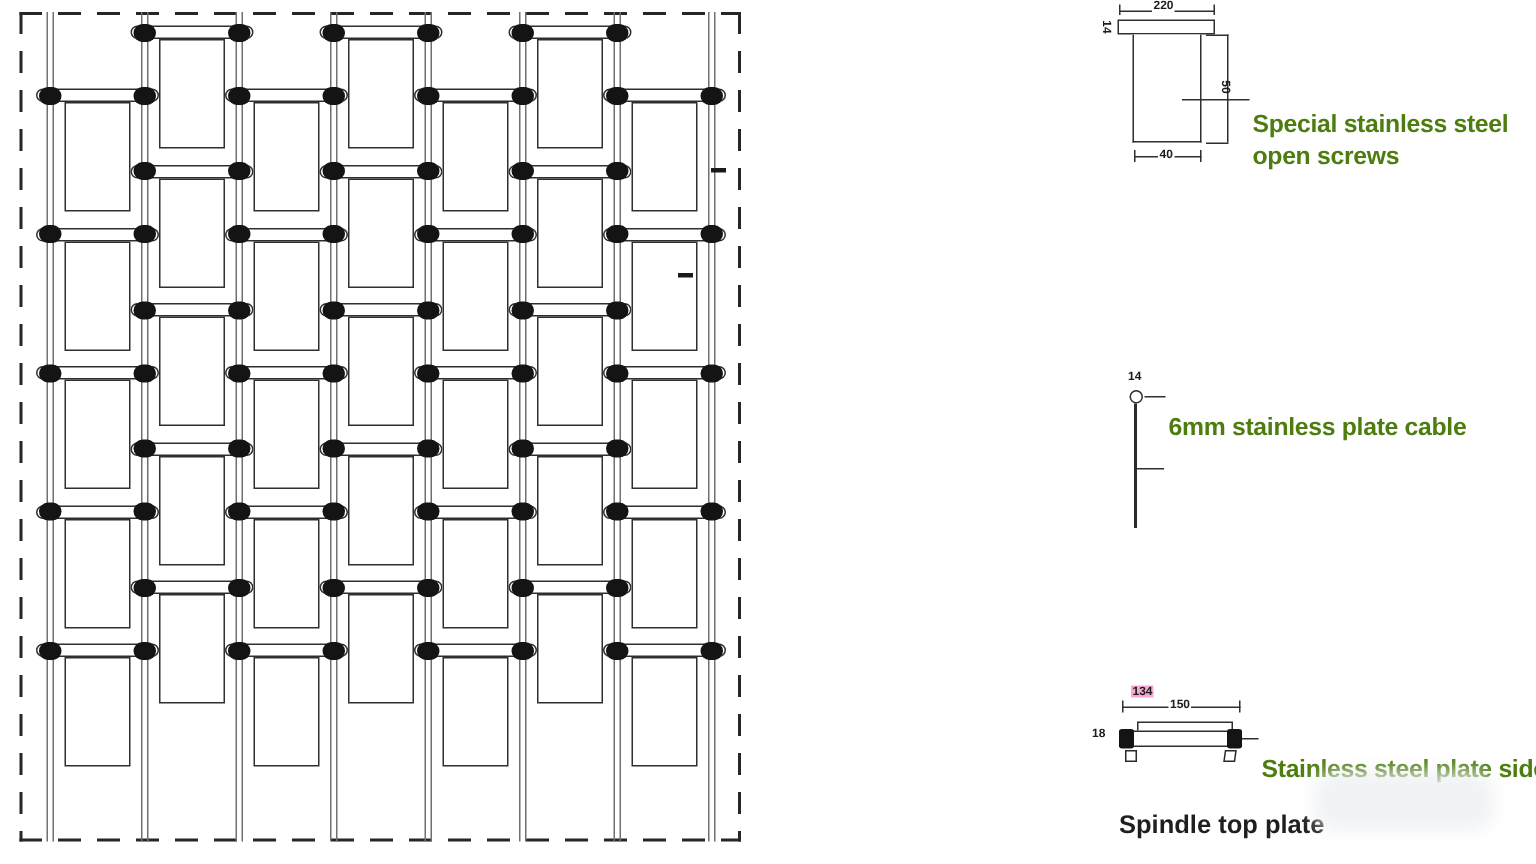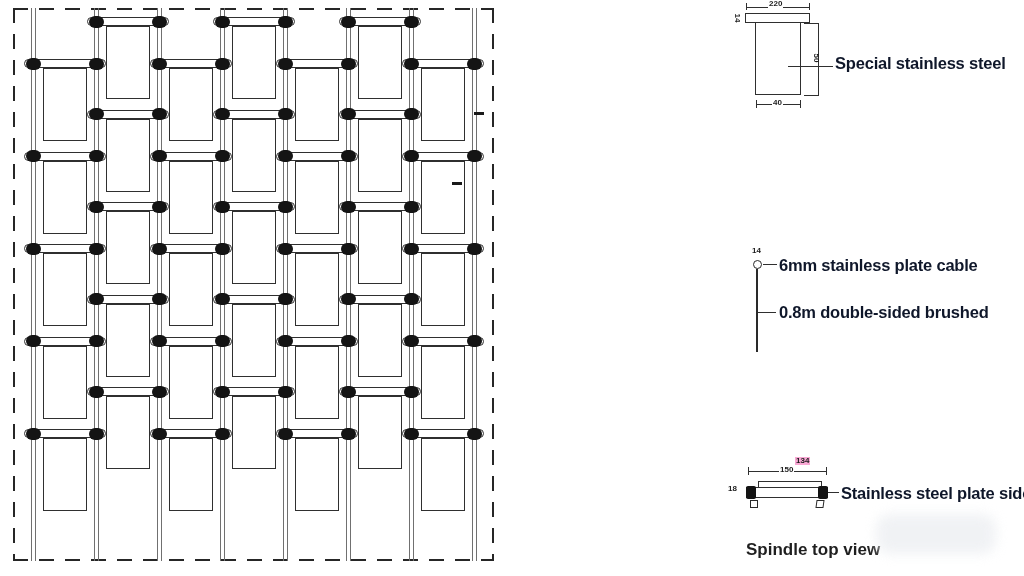--- a/index.html
+++ b/index.html
@@ -6,21 +6,21 @@
   #screen{position:relative;width:1024px;height:576px;background:#ffffff;overflow:hidden;
           font-family:"Liberation Sans", sans-serif;}
   .abs{position:absolute;}
   
   .dash-h{height:2px;background:repeating-linear-gradient(to right,#262626 0 15px,transparent 15px 26px);}
   .dash-v{width:2px;background:repeating-linear-gradient(to bottom,#262626 0 15px,transparent 15px 26px);}
   .line-h{height:0;border-top:1.4px solid #2f2f2f;}
   .line-v{width:0;border-left:1.4px solid #2f2f2f;}
   .rect{border:1.5px solid #2f2f2f;background:#ffffff;box-sizing:border-box;}
   
-  .lbl{font-size:16.5px;line-height:21px;font-weight:600;color:#0f172a;letter-spacing:-.2px;white-space:nowrap;}
+  .lbl{font-size:16.5px;line-height:21px;font-weight:600;color:#4d7c0f;letter-spacing:-.2px;white-space:nowrap;margin-top:20px;}
   .dim{font-size:8px;line-height:8px;color:#1c1c1c;font-weight:600;white-space:nowrap;}
   .dim-rot{transform:rotate(90deg);transform-origin:center;}
   .caption{font-size:17px;font-weight:600;color:#1f1f1f;white-space:nowrap;}
   
   #screw-cap{left:745px;top:13px;width:65px;height:10px;}
   #screw-body{left:755px;top:23px;width:46px;height:72px;border-top:none;}
   
   #watermark{left:876px;top:514px;width:120px;height:40px;background:#eef0f3;border-radius:14px;filter:blur(6px);opacity:.85;}
 </style>
 </head>
@@ -203,53 +203,53 @@
     <div class="abs dim dim-rot" style="left:812px;top:54px;">50</div>
 
     <div class="abs line-h" style="left:756px;top:104px;width:45px;"></div>
     <div class="abs line-v" style="left:756px;top:100px;height:8px;"></div>
     <div class="abs line-v" style="left:800px;top:100px;height:8px;"></div>
     <div class="abs dim" style="left:772px;top:99px;background:#fff;padding:0 1px;">40</div>
 
     <div class="abs line-h" style="left:788px;top:66px;width:45px;"></div>
     <div class="abs lbl" style="left:835px;top:53px;">
       <span style="display:block;">Special stainless steel</span>
+      <span style="display:block;">open screws</span>
     </div>
   </div>
 
   <div>
     <div class="abs dim" style="left:752px;top:247px;">14</div>
     <div class="abs" style="left:753px;top:260px;width:9px;height:9px;border:1.5px solid #2a2a2a;border-radius:50%;background:#fff;box-sizing:border-box;"></div>
     <div class="abs line-h" style="left:763px;top:264px;width:14px;"></div>
     <div class="abs lbl" style="left:779px;top:255px;">6mm stainless plate cable</div>
     <div class="abs" style="left:756px;top:269px;width:2px;height:83px;background:#2a2a2a;"></div>
     <div class="abs line-h" style="left:758px;top:312px;width:18px;"></div>
     <div class="abs lbl" style="left:779px;top:302px;">
-      <span style="display:block;">0.8m double-sided brushed</span>
     </div>
   </div>
 
   <div>
 
     <div class="abs line-h" style="left:748px;top:471px;width:79px;"></div>
     <div class="abs line-v" style="left:748px;top:467px;height:8px;"></div>
     <div class="abs line-v" style="left:826px;top:467px;height:8px;"></div>
-    <div class="abs dim" style="left:795px;top:457px;background:#f9a8d4;padding:0 1px;">134</div>
+    <div class="abs dim" style="left:754px;top:457px;background:#f9a8d4;padding:0 1px;">134</div>
     <div class="abs dim" style="left:779px;top:466px;background:#fff;padding:0 1px;">150</div>
 
     <div class="abs dim" style="left:728px;top:485px;">18</div>
 
     <div class="abs" style="left:758px;top:481px;width:64px;height:8px;border:1.2px solid #2f2f2f;background:#fff;box-sizing:border-box;"></div>
     <div class="abs rect" style="left:746px;top:487px;width:82px;height:11px;"></div>
     <div class="abs" style="left:746px;top:486px;width:10px;height:13px;background:#141414;border-radius:2px;"></div>
     <div class="abs" style="left:818px;top:486px;width:10px;height:13px;background:#141414;border-radius:2px;"></div>
 
     <div class="abs" style="left:750px;top:500px;width:8px;height:8px;border:1.2px solid #2a2a2a;box-sizing:border-box;"></div>
     <div class="abs" style="left:816px;top:500px;width:8px;height:8px;border:1.2px solid #2a2a2a;box-sizing:border-box;transform:skewX(-8deg);"></div>
 
     <div class="abs line-h" style="left:828px;top:492px;width:11px;"></div>
     <div class="abs lbl" style="left:841px;top:483px;">Stainless steel plate side view</div>
 
-    <div class="abs caption" style="left:746px;top:540px;">Spindle top view</div>
+    <div class="abs caption" style="left:746px;top:540px;">Spindle top plate</div>
   </div>
 
   <div class="abs" id="watermark"></div>
 </div>
 
 </body></html>

